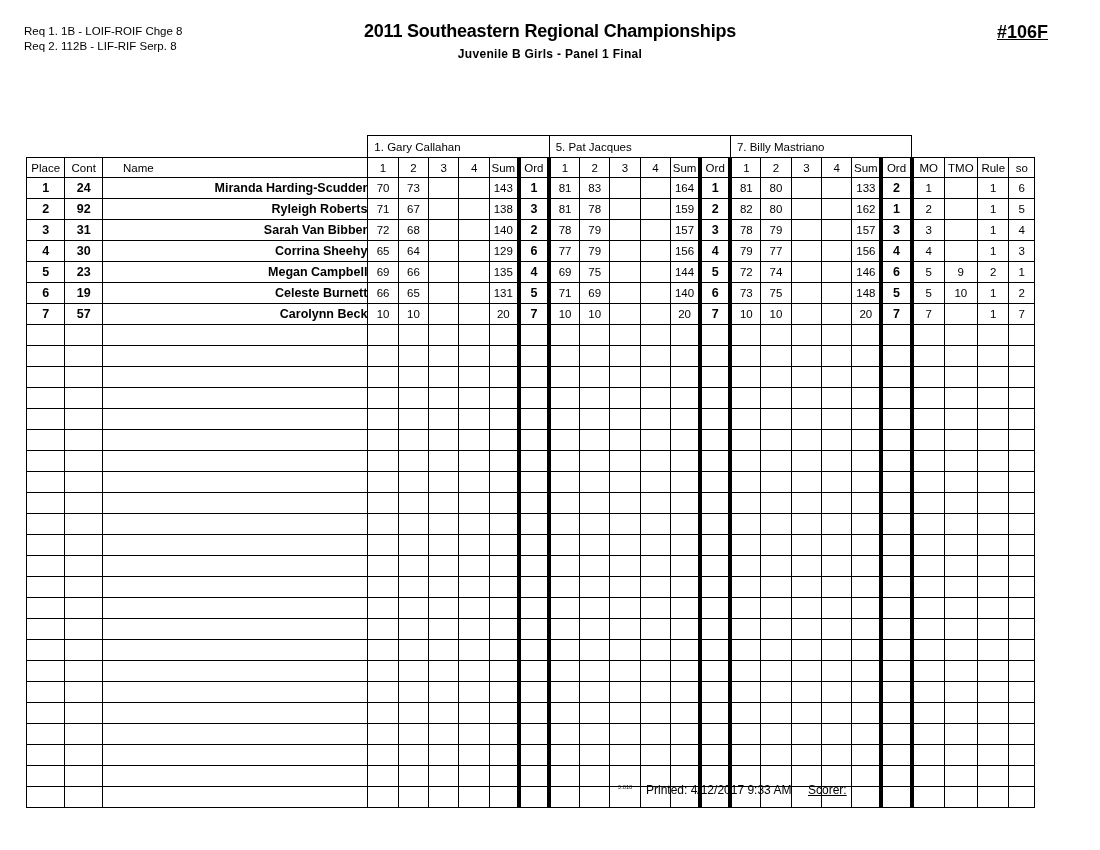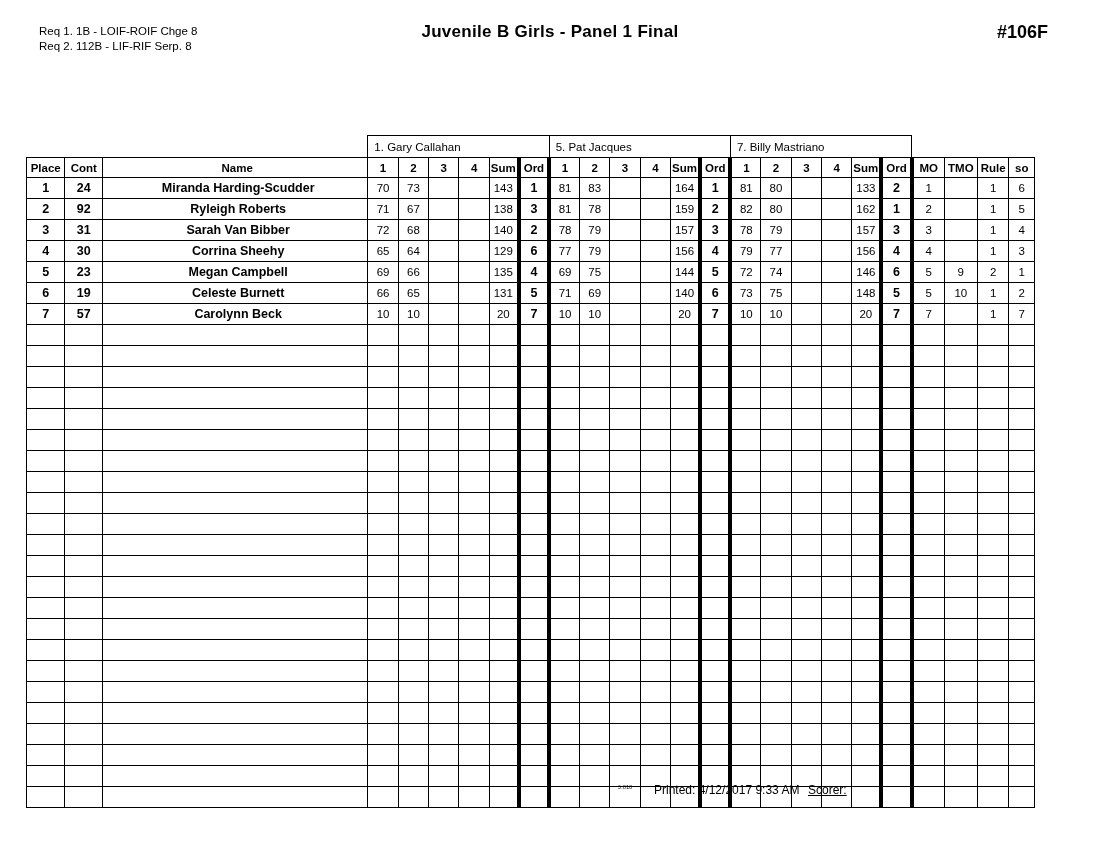--- a/index.html
+++ b/index.html
@@ -17,57 +17,57 @@
   }
 
   
   #req-block {
     position: absolute;
     left: 24px;
     top: 24px;
     font-size: 11.5px;
     line-height: 15px;
     white-space: nowrap;
-    margin-left: 15px;
   }
   #title-block {
     position: absolute;
     left: 0;
     top: 20px;
     width: 1100px;
     text-align: center;
   }
   #title-block .l1 {
     font-size: 18px;
     font-weight: bold;
     letter-spacing: -0.2px;
     line-height: 22px;
   }
   #title-block .l2 {
     font-size: 13.5px;
     font-weight: normal;
     line-height: 19px;
   }
   #title-block .l3 {
-    font-size: 17px;
+    font-size: 12px;
     font-weight: bold;
     line-height: 24px;
     letter-spacing: 0.3px;
   }
   #title-block .l4 {
     font-size: 14.5px;
     font-weight: normal;
     line-height: 22px;
   }
   #event-number {
     position: absolute;
     right: 52px;
     top: 22px;
     font-size: 18px;
     font-weight: bold;
+    text-decoration: underline;
   }
 
   
   #sheet {
     position: absolute;
     left: 26px;
     top: 135px;
     width: 845px;
   }
 
@@ -106,33 +106,32 @@
     border-top: 1px solid #000 !important;
     border-left: 1px solid #000 !important;
     border-right: 1px solid #000 !important;
     border-bottom: 1px solid #000 !important;
   }
 
   
   tr.colhead td {
     height: 19px;
     font-size: 11.5px;
-    font-weight: bold;
   }
   tr.colhead td.lbl-left {
-    text-align: center;
-    padding-left: 4px;
+    text-align: left;
+    padding-left: 20px;
   }
 
   
   tr.datarow td {
     height: 20px;
   }
   tr.datarow td.cell-name {
-    text-align: center;
+    text-align: right;
     padding-left: 6px;
     font-weight: bold;
     font-size: 12.5px;
   }
   tr.datarow td.cell-place,
   tr.datarow td.cell-cont {
     font-weight: bold;
     font-size: 12.5px;
   }
   tr.datarow td.cell-ord {
@@ -158,39 +157,39 @@
     top: 1px;
     font-size: 5px;
     letter-spacing: 0.4px;
     color: #000;
   }
   #footer .printed {
     position: absolute;
     left: 620px;
     top: 0px;
     white-space: nowrap;
-    margin-left: 8px;
   }
   #footer .scorer {
     position: absolute;
     left: 782px;
     top: 0px;
     white-space: nowrap;
     text-decoration: underline;
   }
 </style>
 </head>
 <body>
 
 <div id="req-block">
   <div>Req 1.  1B - LOIF-ROIF Chge 8</div>
   <div>Req 2.  112B - LIF-RIF Serp. 8</div>
 </div>
 
 <div id="title-block">
+  <div class="l1">2011 Southeastern Regional Championships</div>
   <div class="l3">Juvenile B Girls - Panel 1 Final</div>
 </div>
 
 <div id="event-number">#106F</div>
 
 <div id="sheet">
   <table class="grid">
     <colgroup>
       <col style="width:38px">
       <col style="width:37px">

